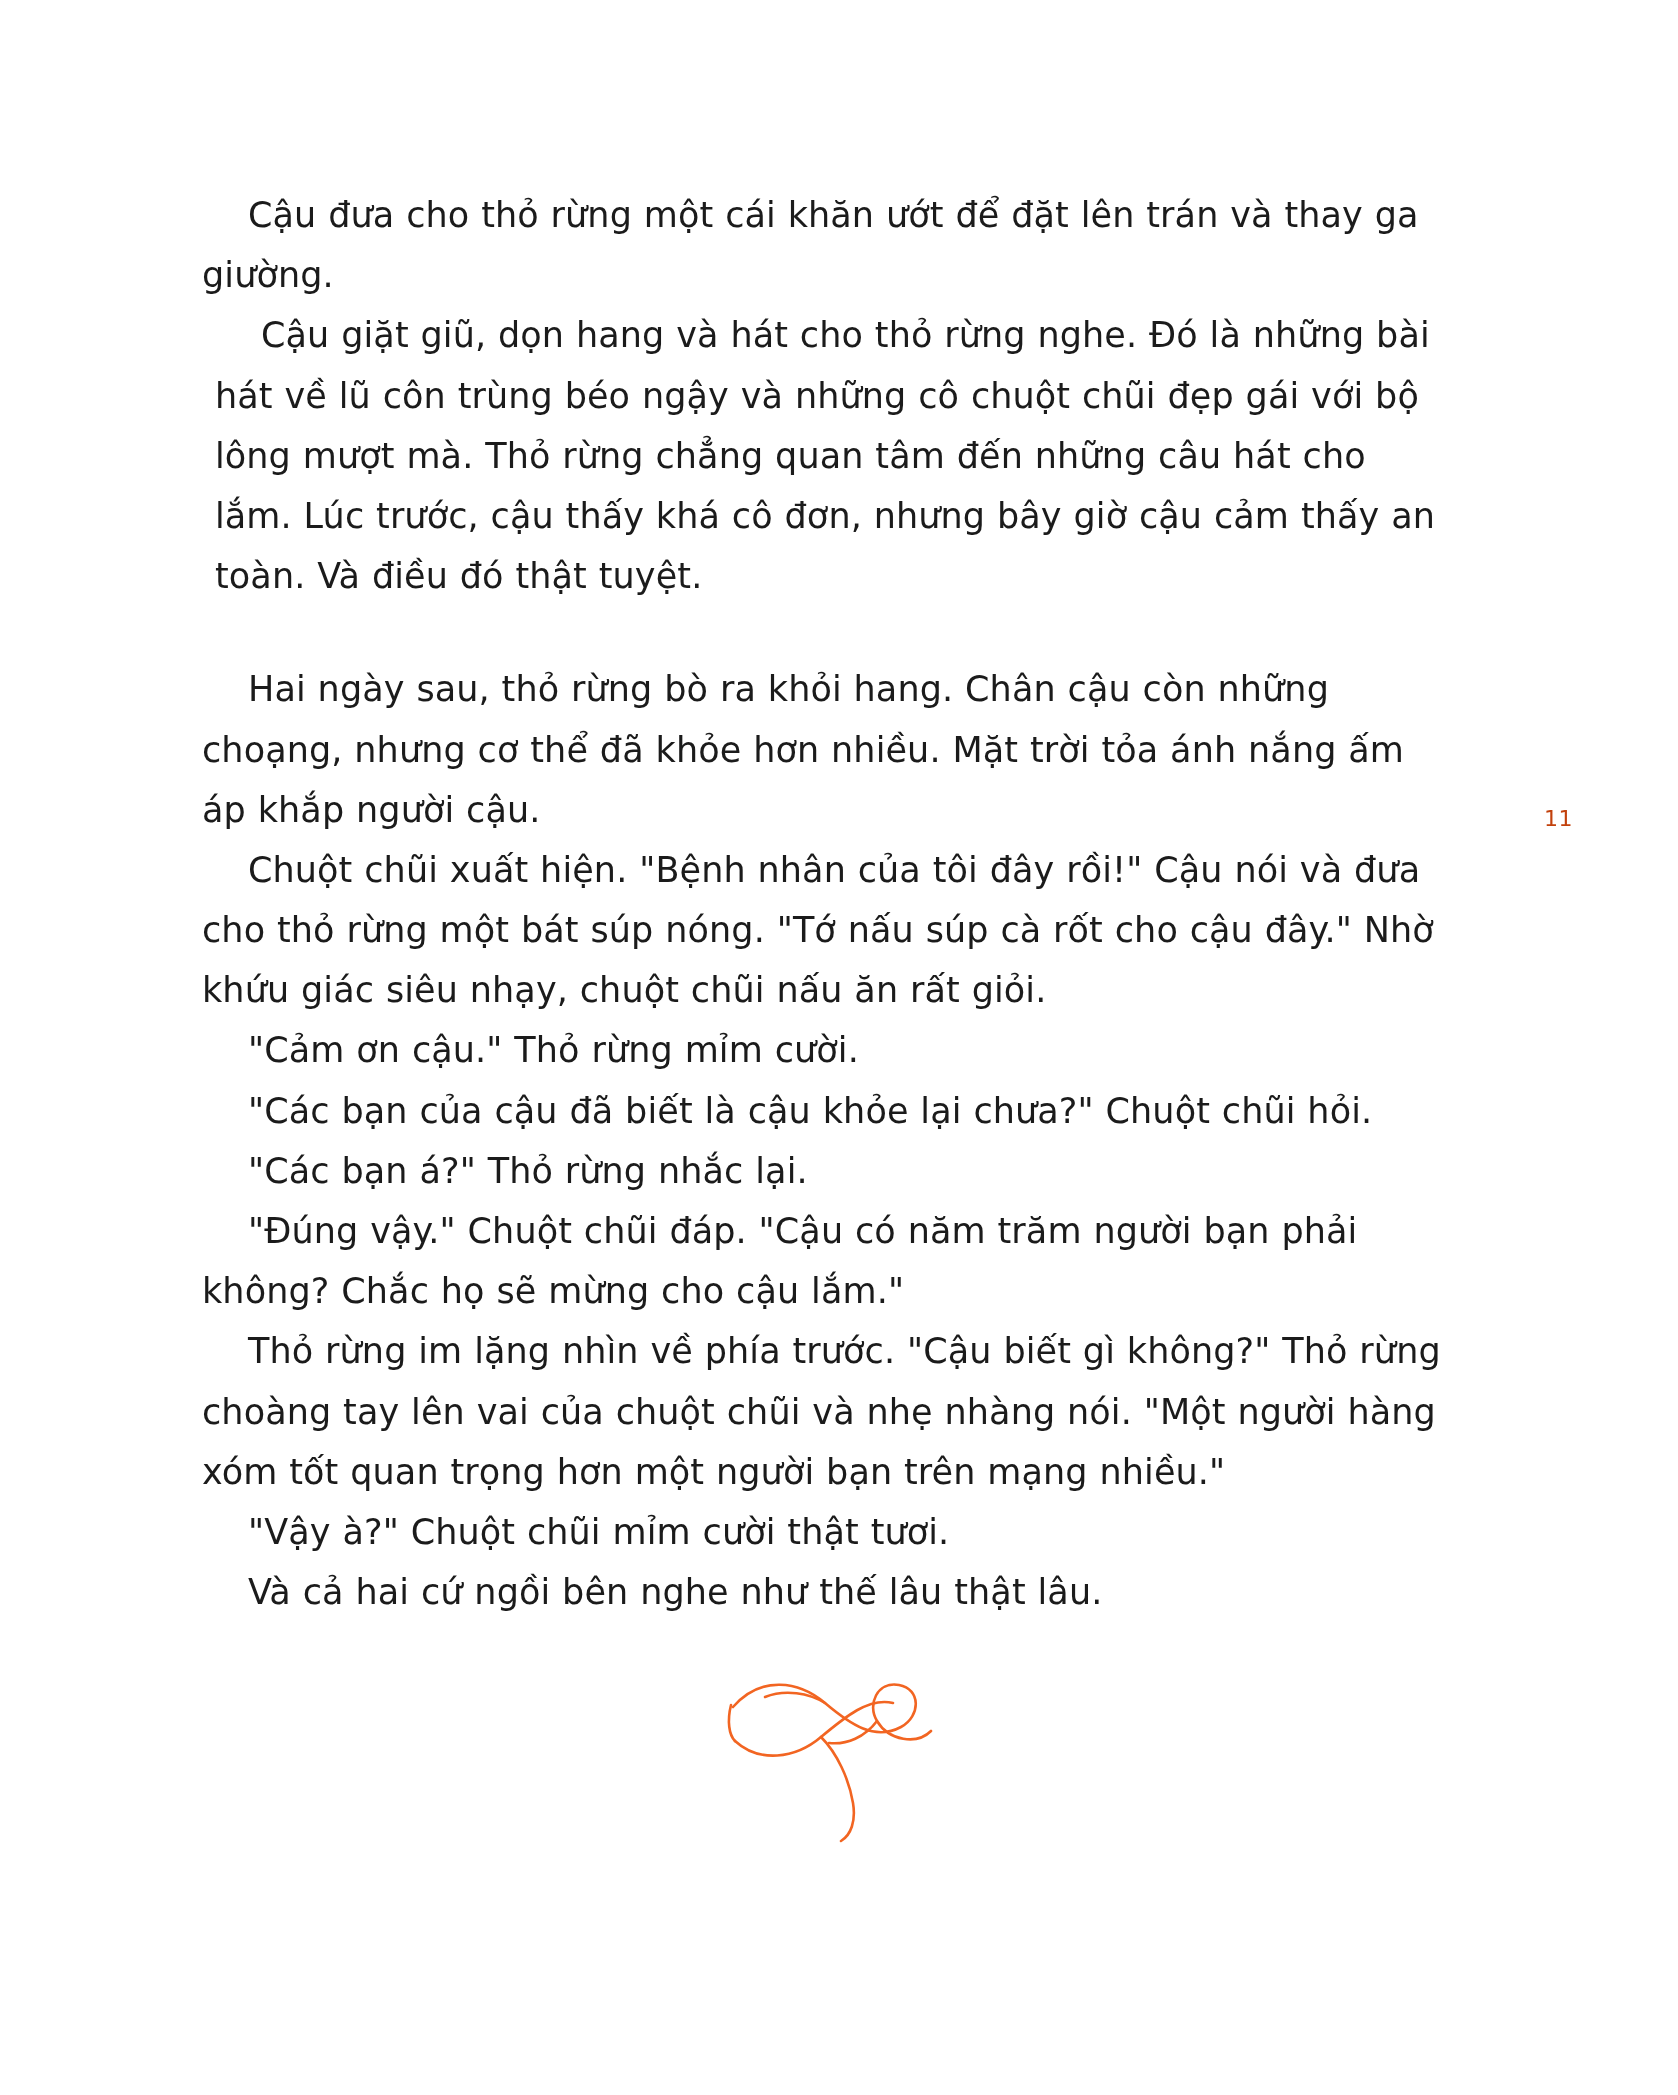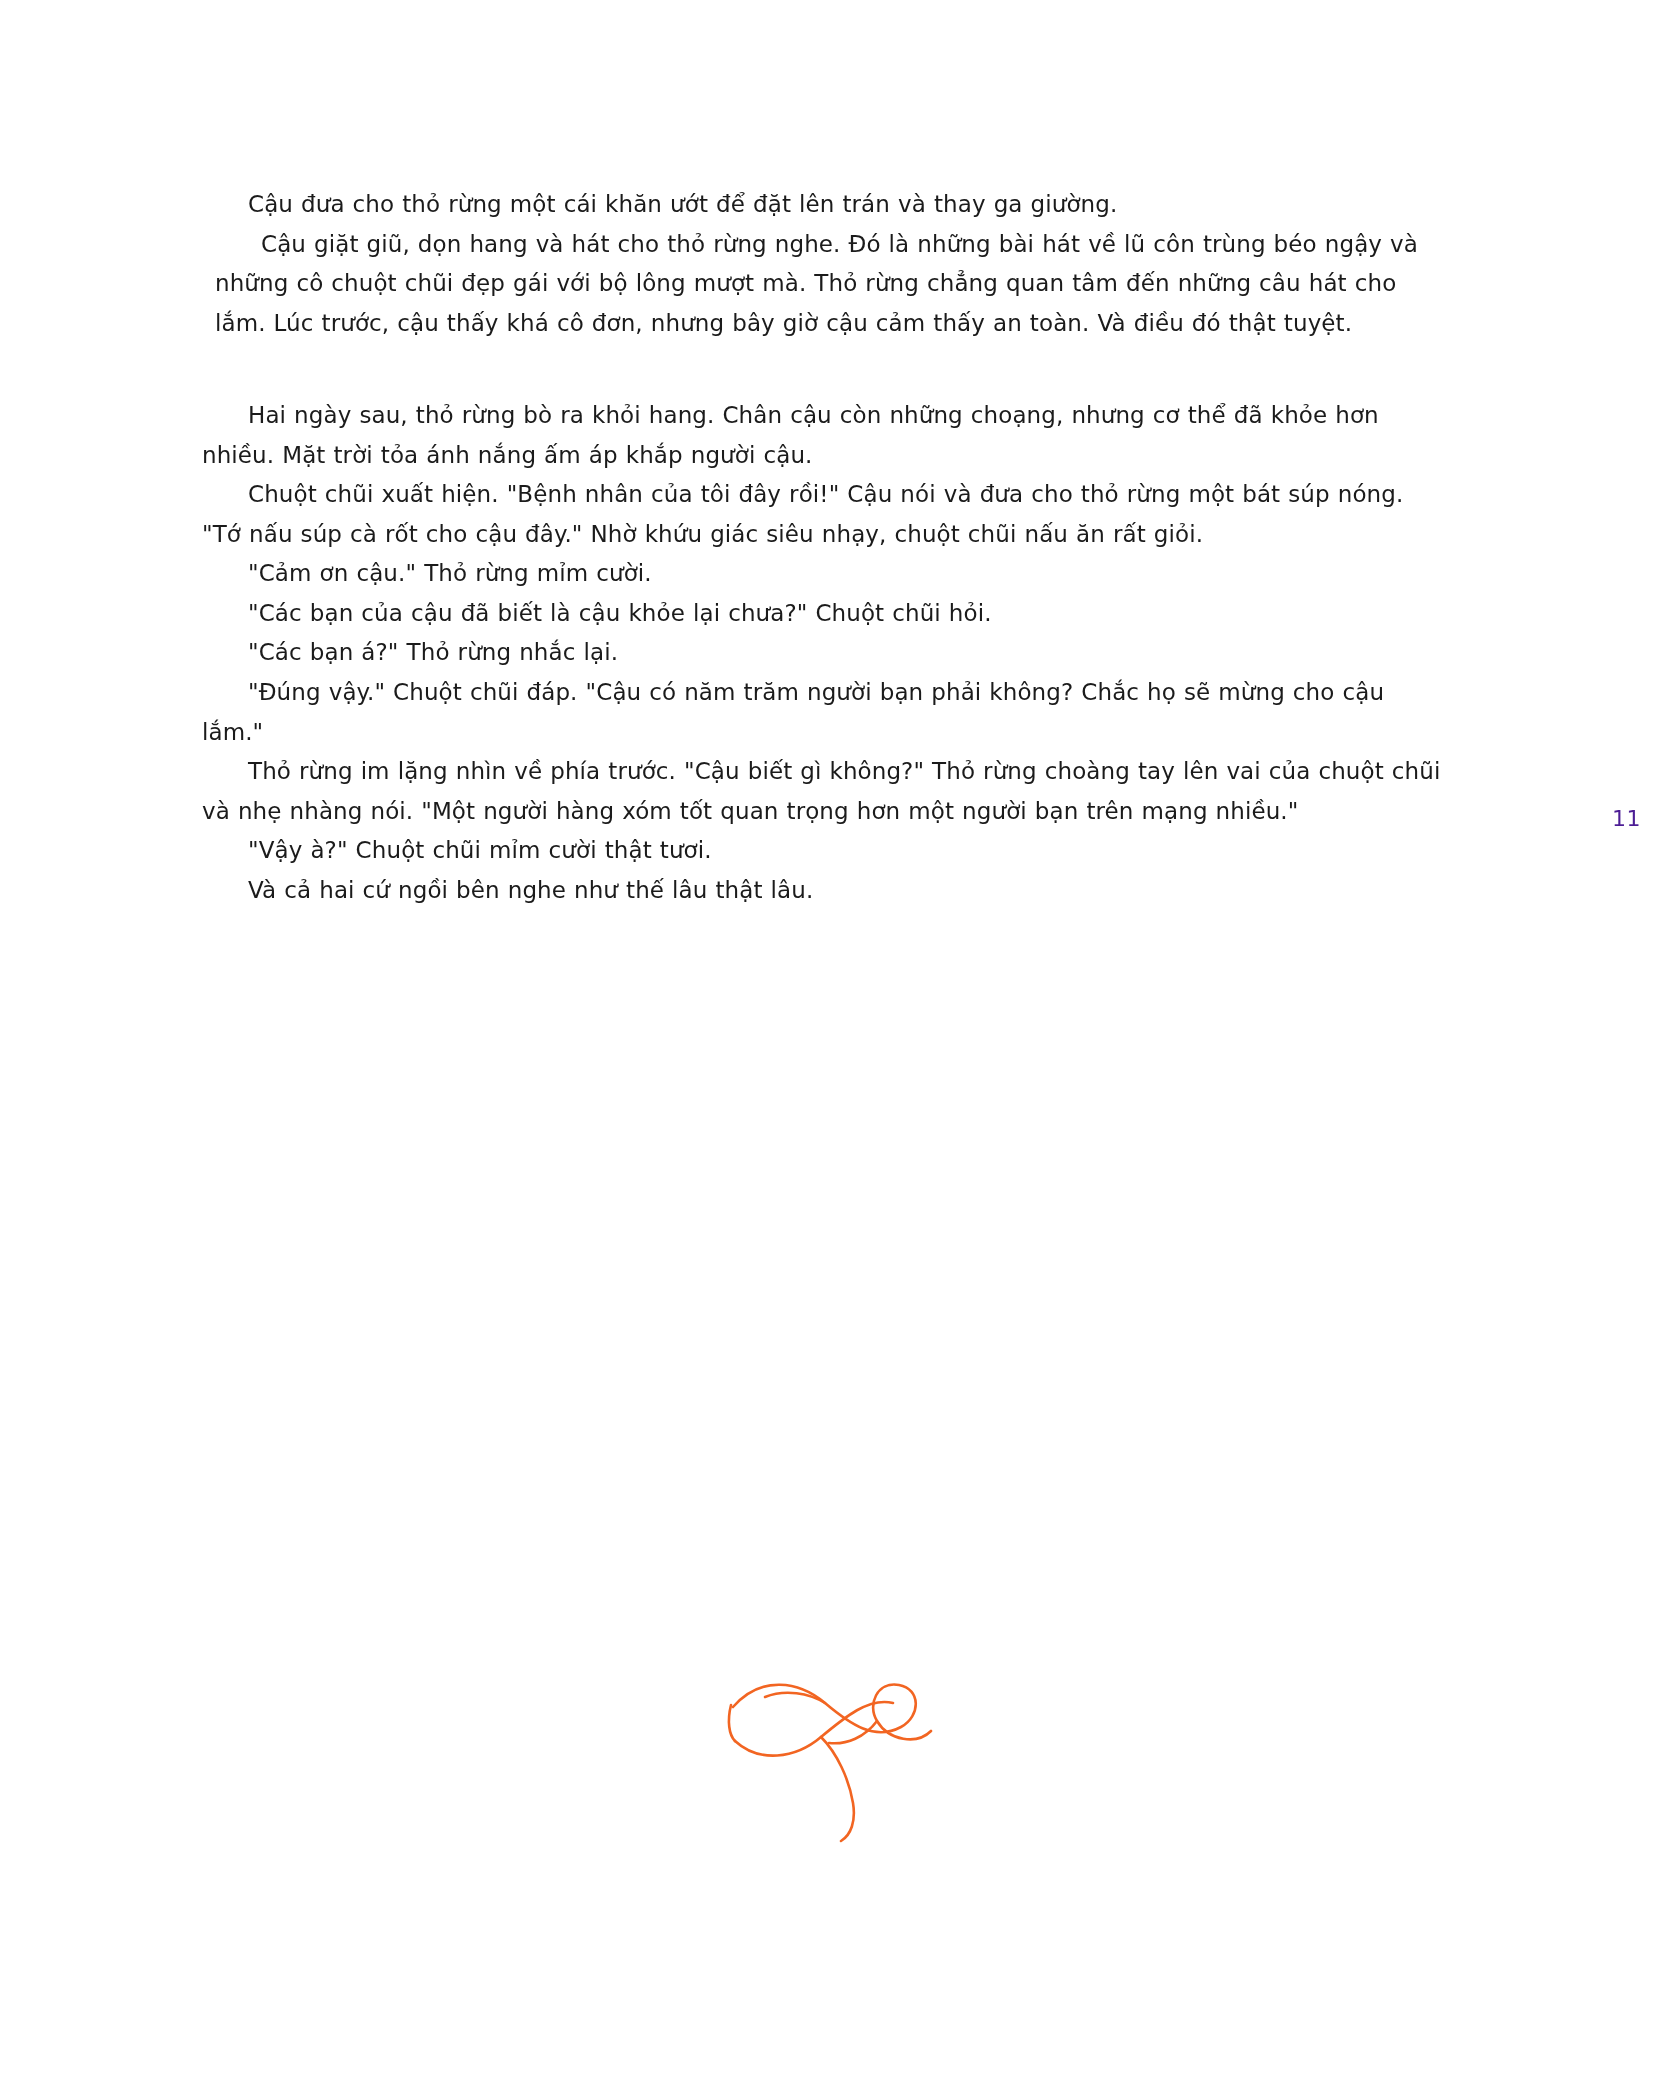--- a/index.html
+++ b/index.html
@@ -24,37 +24,37 @@
     background: #ffffff;
   }
   .text-column {
     position: absolute;
     left: 202px;
     top: 185px;
     width: 1245px;
   }
   .para {
     margin: 0;
-    font-size: 23px;
+    font-size: 35px;
     line-height: 1.72;
     color: #1b1b1b;
     text-indent: 46px;
     letter-spacing: 0.1px;
     word-spacing: 0.6px;
   }
   .para.gap-after {
     margin-bottom: 53px;
     margin-left: 13px;
   }
   .page-number {
     position: absolute;
-    left: 1612px;
+    left: 1544px;
     top: 806px;
     font-size: 22px;
-    color: #4c1d95;
+    color: #c2410c;
     letter-spacing: 0.5px;
   }
   .ornament {
     position: absolute;
     left: 725px;
     top: 1645px;
     width: 230px;
     height: 200px;
   }
   .ornament svg {

